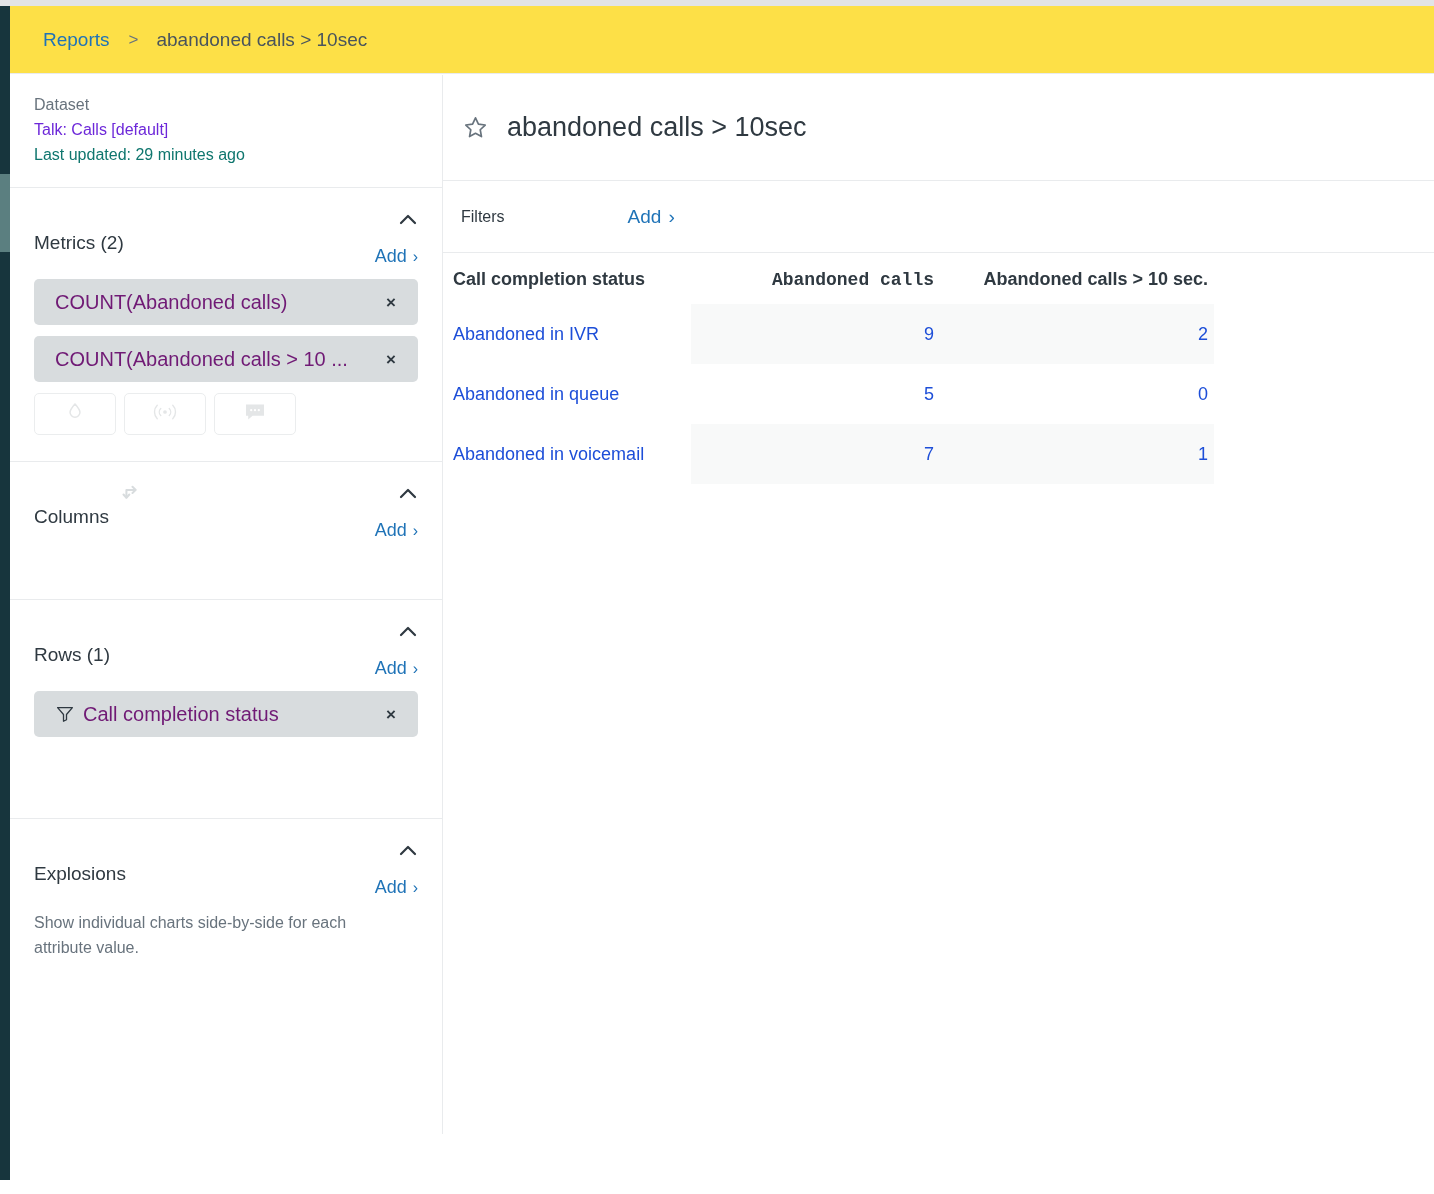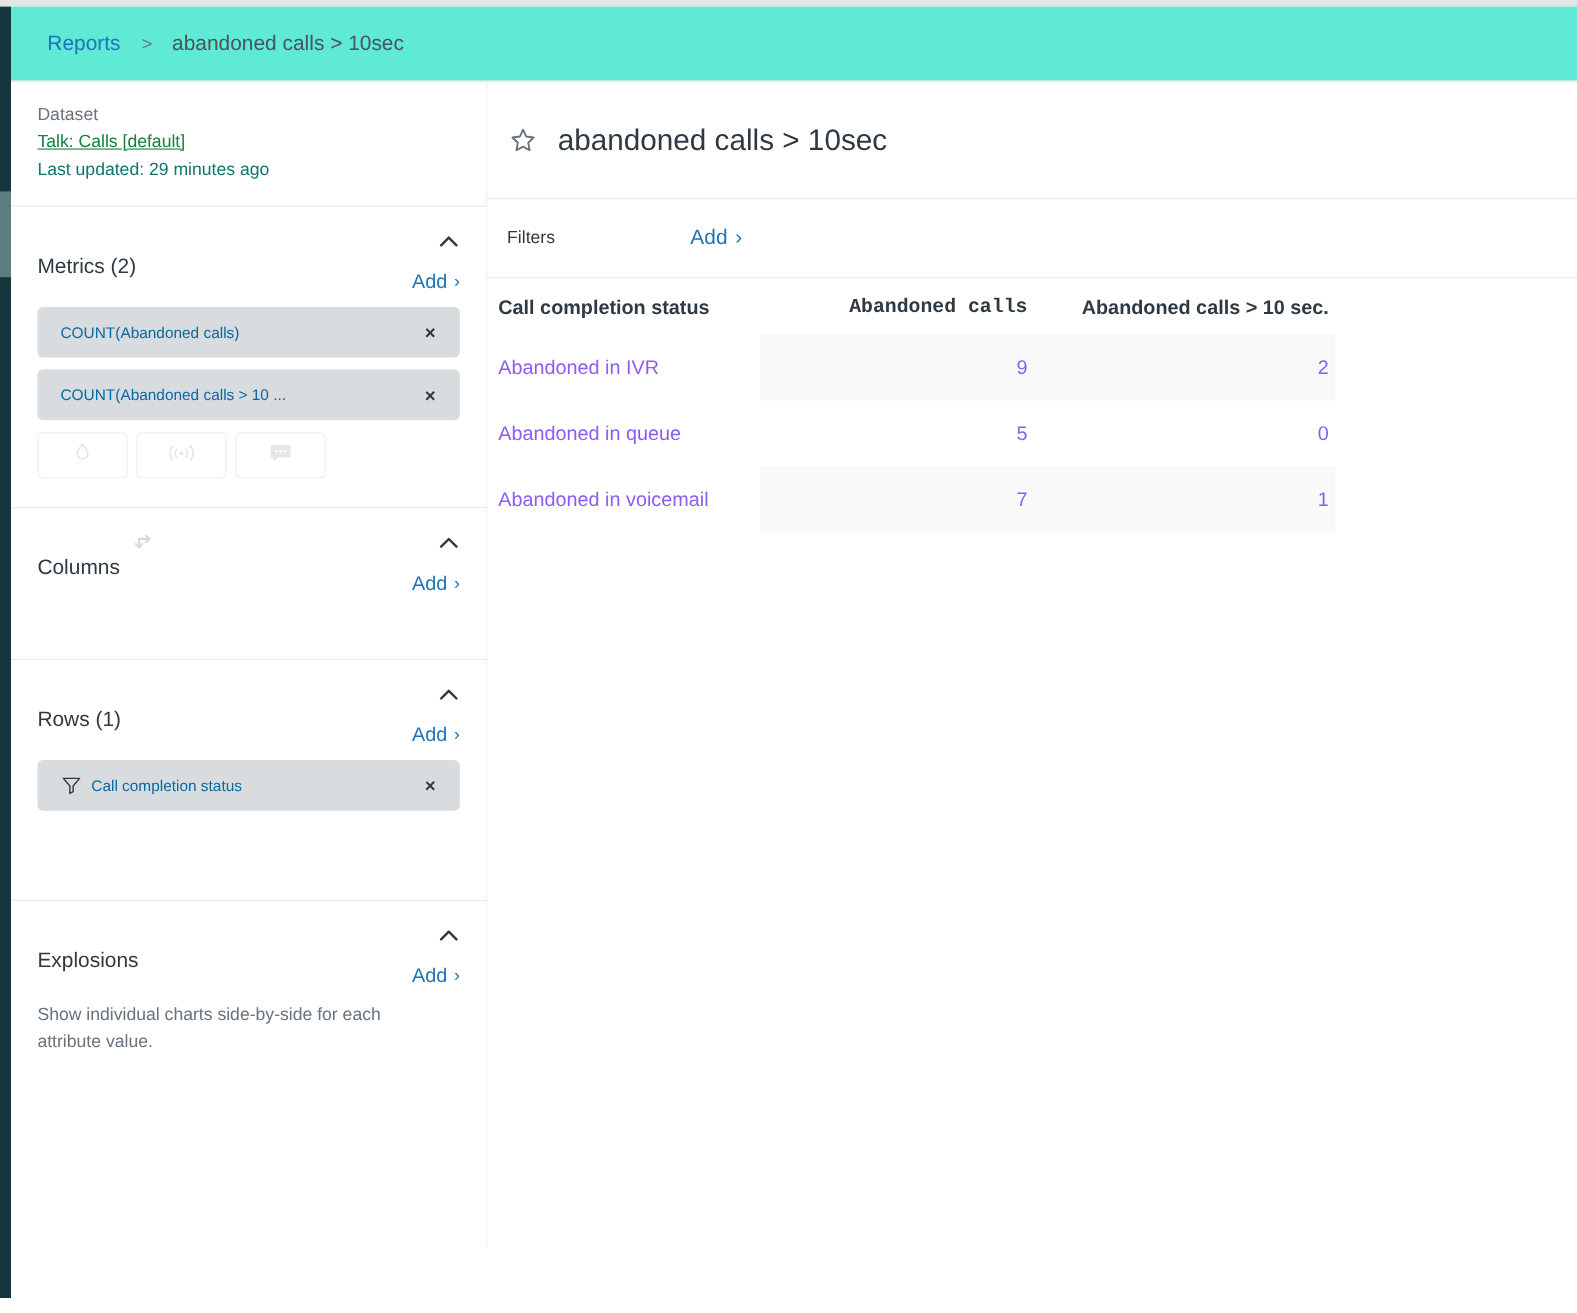--- a/index.html
+++ b/index.html
@@ -39,21 +39,21 @@
     height: 78px;
     background: #5b7f80;
   }
 
   
   .breadcrumb-bar {
     position: absolute;
     top: 6px; left: 10px;
     width: 1424px;
     height: 68px;
-    background: #5eead4;
+    background: #fde047;
     border-bottom: 1px solid #e9ebed;
     display: flex;
     align-items: center;
     padding-left: 33px;
   }
   .crumb-link {
     color: #1f73b7;
     font-size: 19px;
     text-decoration: none;
     cursor: pointer;
@@ -82,23 +82,22 @@
     padding: 18px 24px 20px 24px;
     border-bottom: 1px solid #e9ebed;
   }
   .dataset-label {
     font-size: 16px;
     color: #68737d;
     line-height: 24px;
   }
   .dataset-name {
     font-size: 16px;
-    color: #15803d;
+    color: #6d28d9;
     line-height: 25px;
-    text-decoration: underline;
   }
   .dataset-updated {
     font-size: 16px;
     color: #0f766e;
     line-height: 25px;
   }
 
   .section {
     border-bottom: 1px solid #e9ebed;
     padding: 0 24px;
@@ -148,22 +147,22 @@
     position: relative;
     background: #d8dcde;
     border-radius: 5px;
     height: 46px;
     display: flex;
     align-items: center;
     margin-bottom: 11px;
     padding: 0 12px 0 21px;
   }
   .chip-label {
-    font-size: 14px;
-    color: #0369a1;
+    font-size: 20px;
+    color: #701a75;
     white-space: nowrap;
     overflow: hidden;
     flex: 1;
   }
   .chip-label.with-icon { padding-left: 8px; }
   .chip-x {
     font-size: 17px;
     color: #2f3941;
     cursor: pointer;
     padding: 0 10px;
@@ -250,21 +249,21 @@
     font-weight: bold;
     color: #2f3941;
     padding: 16px 0 14px 0;
     white-space: nowrap;
   }
   .report-table th.c-label { text-align: left; width: 248px; padding-left: 10px; }
   .report-table th.c-num1 { text-align: right; width: 249px; padding-right: 6px; font-family: Liberation Mono, monospace; }
   .report-table th.c-num2 { text-align: right; width: 274px; padding-right: 6px; }
   .report-table td {
     font-size: 18px;
-    color: #8b5cf6;
+    color: #1d4ed8;
     height: 60px;
   }
   .report-table td.c-label { text-align: left; padding-left: 10px; }
   .report-table td.c-num1 { text-align: right; padding-right: 6px; }
   .report-table td.c-num2 { text-align: right; padding-right: 6px; }
   .report-table tr.shaded td.c-num1,
   .report-table tr.shaded td.c-num2 { background: #f8f9f9; }
 </style>
 </head>
 <body>

